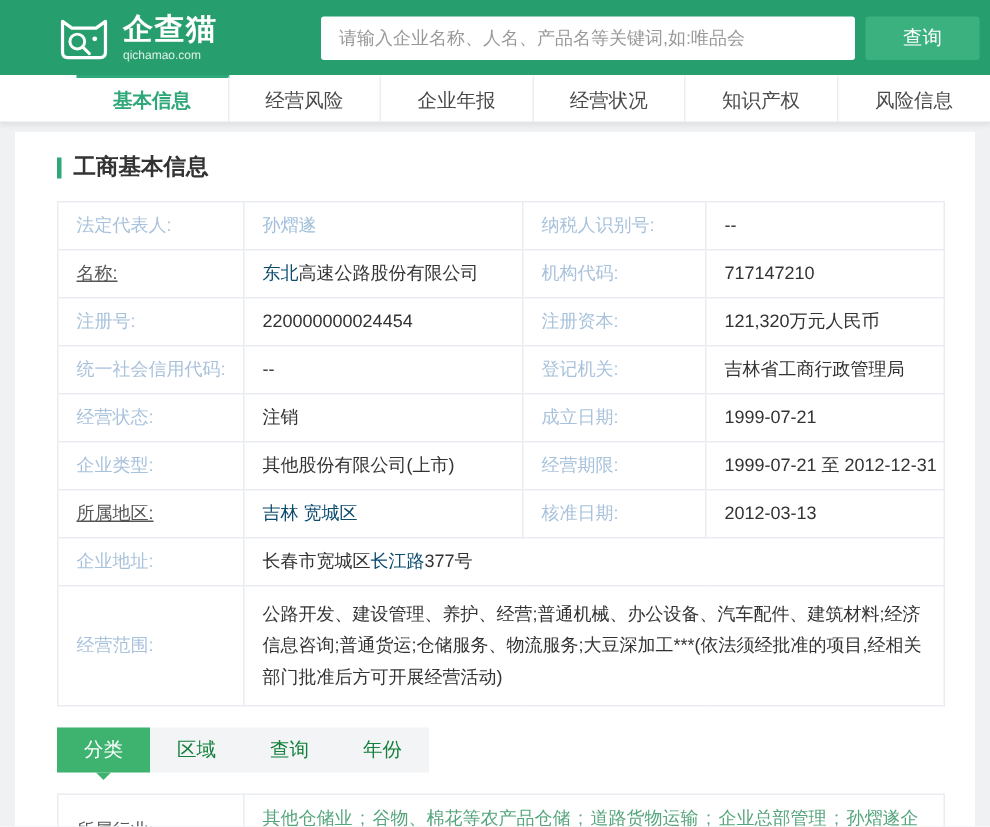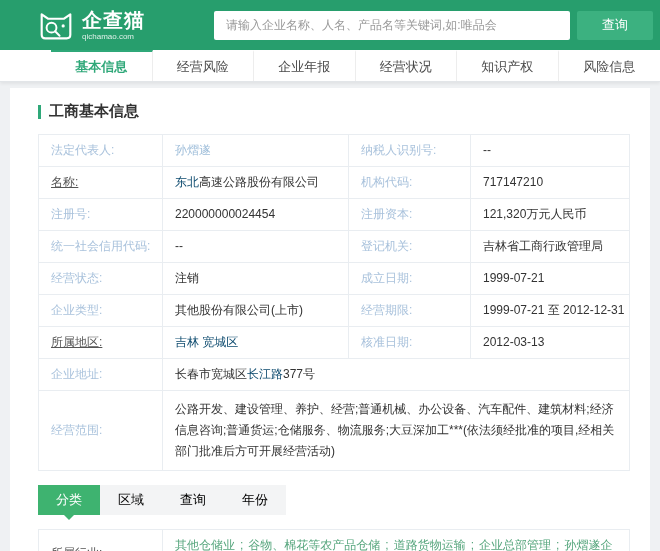--- a/index.html
+++ b/index.html
@@ -41,21 +41,21 @@
     overflow:hidden; white-space:nowrap; }
   td.wrap { white-space:normal; }
   .lbl-blue { color:#a9c2dc; }
   .lbl-dark { color:#555;text-decoration:underline; }
   .link-green { color:#0c4a6e; cursor:pointer; }
   .link-blue { color:#9fbeda; cursor:pointer; }
   .scope { line-height:1.75; }
 
   
   .subtabs { display:inline-flex; background:#f3f4f5; margin:14px 0; }
-  .subtab { padding:6px 18px; font-size:13px; color:#000000; cursor:pointer; }
+  .subtab { padding:6px 18px; font-size:13px; color:#15803d; cursor:pointer; }
   .subtab.active { background:#3eb370; color:#fff; position:relative; }
   .subtab.active::after { content:""; position:absolute; left:50%; bottom:-5px; margin-left:-5px;
     border-left:5px solid transparent; border-right:5px solid transparent;
     border-top:5px solid #3eb370; }
 
   
   .tag-green .tag-item, .tag-green .sep { color:#55a57c; }
   .tag-item { cursor:pointer; }
   .sep { margin:0 5px; }
 </style>

